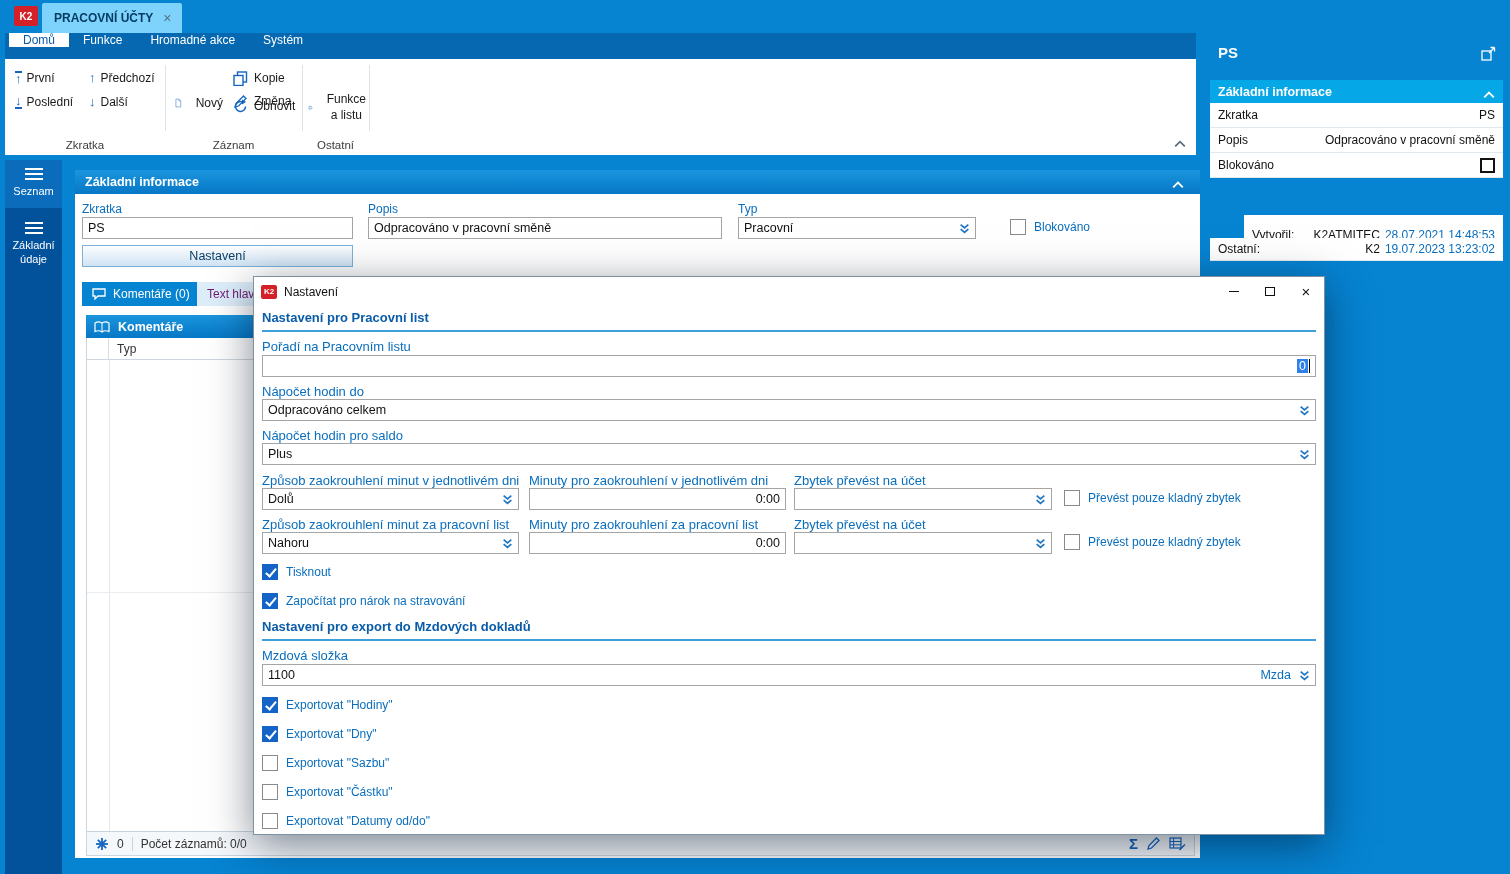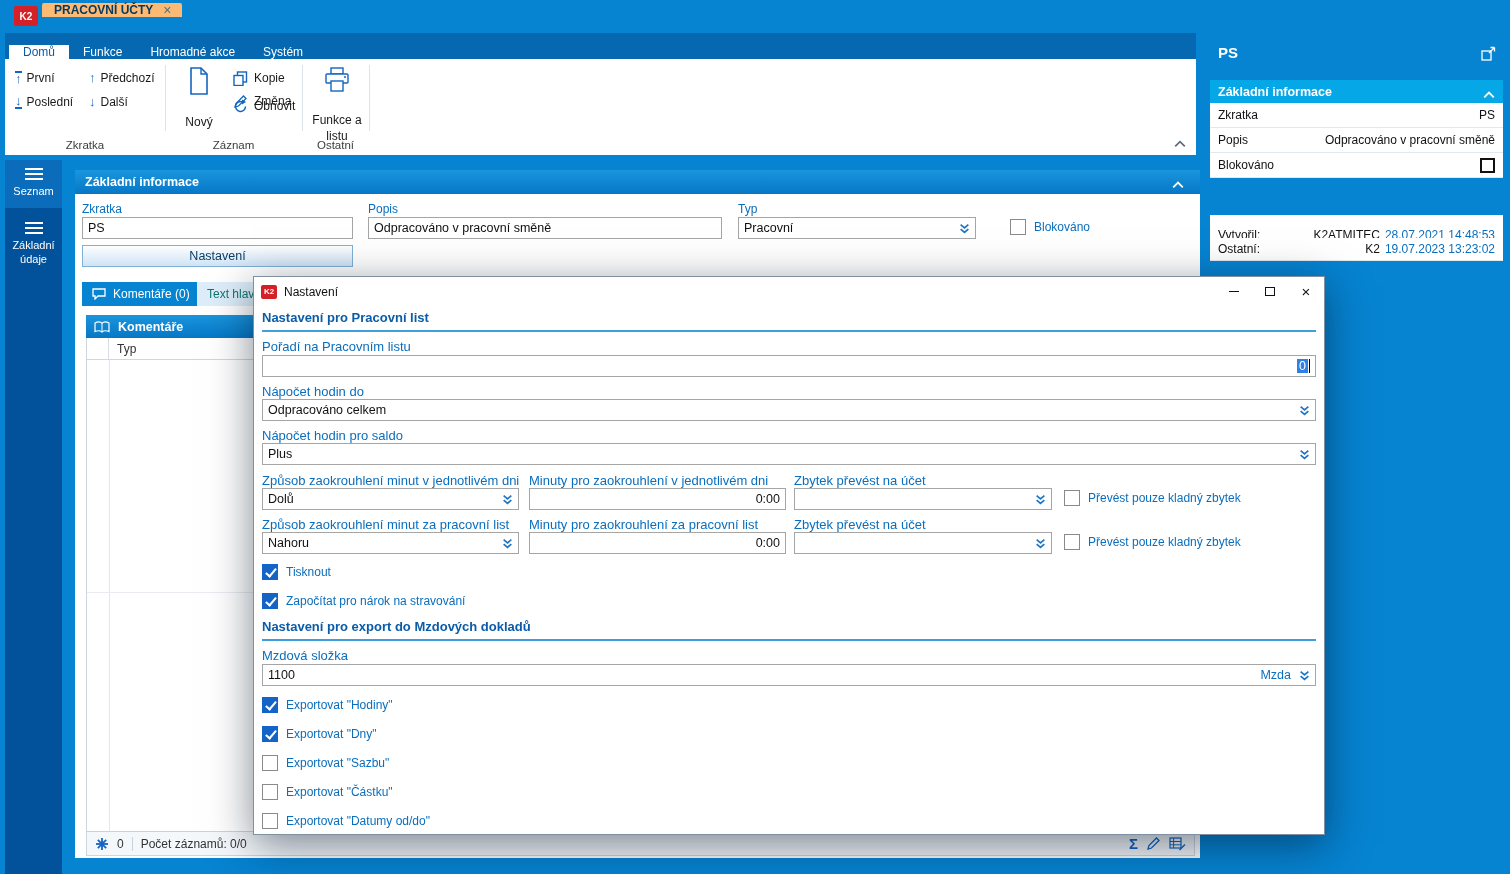--- a/index.html
+++ b/index.html
@@ -14,40 +14,40 @@
   }
 
   
   .titlebar { position:absolute; left:0; top:0; width:1510px; height:33px; background:#0683d1; }
   .k2chip {
     position:absolute; left:14px; top:6px; width:24px; height:20px;
     background:#d42027; color:#fff; font-weight:bold; font-size:10px;
     display:flex; align-items:center; justify-content:center; border-radius:2px;
   }
   .doctab {
-    position:absolute; left:42px; top:3px; height:14px; padding:0 10px 0 12px;
-    background:#fdba74; display:flex; align-items:center; gap:10px;
+    position:absolute; left:42px; top:3px; height:30px; padding:0 10px 0 12px;
+    background:#7dd3fc; display:flex; align-items:center; gap:10px;
     color:#063b63; font-weight:bold; font-size:12px;
     border-top-left-radius:2px; border-top-right-radius:2px;
   }
   .doctab .tabclose { color:#5a7globals0; color:#56707f; font-weight:normal; font-size:14px; cursor:pointer; }
 
   
   .ribbon { position:absolute; left:5px; top:33px; width:1191px; height:122px; background:#fff; }
-  .rtabs { position:absolute; left:0; top:0; right:0; height:26px; background:#0568b0; display:flex; align-items:flex-end; padding-left:4px; }
+  .rtabs { position:absolute; left:0; top:0; right:0; height:26px; background:#0568b0; display:flex; align-items:flex-start; padding-left:4px; }
   .rtab { display:flex; align-items:center; padding:0 14px; color:#fff; font-size:12px; cursor:pointer; }
   .rtab.active { background:#fff; color:#0a5ca8; }
   .rbody { position:absolute; left:0; top:26px; right:0; bottom:0; background:#fff; }
   .vsep { position:absolute; top:6px; bottom:24px; width:1px; background:#dde3e9; }
   .grp-label { position:absolute; bottom:4px; font-size:11.5px; color:#3c3c3c; text-align:center; }
   .navbtn { position:absolute; display:flex; align-items:center; gap:5px; font-size:12px; color:#1a1a1a; cursor:pointer; height:18px; }
   .arr { color:#1565c0; font-size:13px; line-height:12px; font-weight:bold; }
   .arr.first { border-top:2px solid #1565c0; }
   .arr.last  { border-bottom:2px solid #1565c0; }
-  .bigbtn { position:absolute; display:flex; flex-direction:column; align-items:center; justify-content:flex-start; gap:20px; cursor:pointer; font-size:12px; color:#1a1a1a; text-align:center; }
+  .bigbtn { position:absolute; display:flex; align-items:center; justify-content:flex-start; gap:14px; cursor:pointer; font-size:12px; color:#1a1a1a; text-align:center; }
   .smallbtn { position:absolute; display:flex; align-items:center; gap:6px; font-size:12px; color:#1a1a1a; cursor:pointer; height:18px; }
   .chev-collapse { position:absolute; right:10px; bottom:4px; cursor:pointer; }
 
   
   .sidebar { position:absolute; left:5px; top:160px; width:57px; height:714px; background:#02519b; }
   .side-item { width:100%; padding:8px 2px 9px; display:flex; flex-direction:column; align-items:center; gap:5px; color:#fff; font-size:11px; text-align:center; cursor:pointer; line-height:1.25; }
   .side-item.active { background:#0a6cba; }
   .burger { width:18px; height:12px; border-top:2px solid #fff; border-bottom:2px solid #fff; position:relative; }
   .burger::after { content:""; position:absolute; left:0; right:0; top:3px; height:2px; background:#fff; }
 
@@ -76,21 +76,21 @@
   }
   .cbrow { position:absolute; display:flex; align-items:center; gap:8px; }
   .cbrow .cblabel { color:#0a6ebd; font-size:12px; }
   .btn-nastaveni {
     position:absolute; height:22px; background:linear-gradient(180deg,#fdfeff,#cfe3f4);
     border:1px solid #7fb0d7; color:#0a3e66; font-size:12.5px;
     display:flex; align-items:center; justify-content:center; cursor:pointer;
   }
   .ctab { position:absolute; height:24px; display:flex; align-items:center; gap:7px; padding:0 10px; font-size:12px; cursor:pointer; }
   .ctab.active { background:#0683d1; color:#fff; }
-  .ctab.inactive { background:#ddeefa; color:#0f766e; }
+  .ctab.inactive { background:#ddeefa; color:#701a75; }
 
   
   .companel { position:absolute; left:11px; top:145px; width:1109px; height:541px; border:1px solid #ccd6df; border-top:none; }
   .companel-head {
     position:absolute; left:-1px; right:-1px; top:0; height:23px;
     background:linear-gradient(180deg,#1a95dd,#0677c6); color:#fff; font-weight:bold; font-size:12.5px;
     display:flex; align-items:center; gap:8px; padding:0 8px;
   }
   .colhead { position:absolute; left:0; right:0; top:23px; height:22px; background:#fff; border-bottom:1px solid #cfd6dd; display:flex; align-items:center; }
   .colhead .gut { width:22px; height:100%; border-right:1px solid #d6dde4; }
@@ -354,21 +354,21 @@
   </div>
   <div class="rrow" style="top:95px;">
     <span>Popis</span>
     <span>Odpracováno v pracovní směně</span>
   </div>
   <div class="rrow" style="top:120px;">
     <span>Blokováno</span>
     <span class="rcb"></span>
   </div>
 
-  <div class="rrow" style="top:182px;height:41px;">
+  <div class="rrow" style="top:182px;height:41px;margin-left:34px;">
     <span>Vytvořil:</span>
     <span>
       <span>K2ATMITEC</span><span class="rdate">28.07.2021 14:48:53</span>
     </span>
   </div>
   <div class="rrow" style="top:205px;height:23px;">
     <span>Ostatní:</span>
     <span>
       <span>K2</span><span class="rdate">19.07.2023 13:23:02</span>
     </span>

